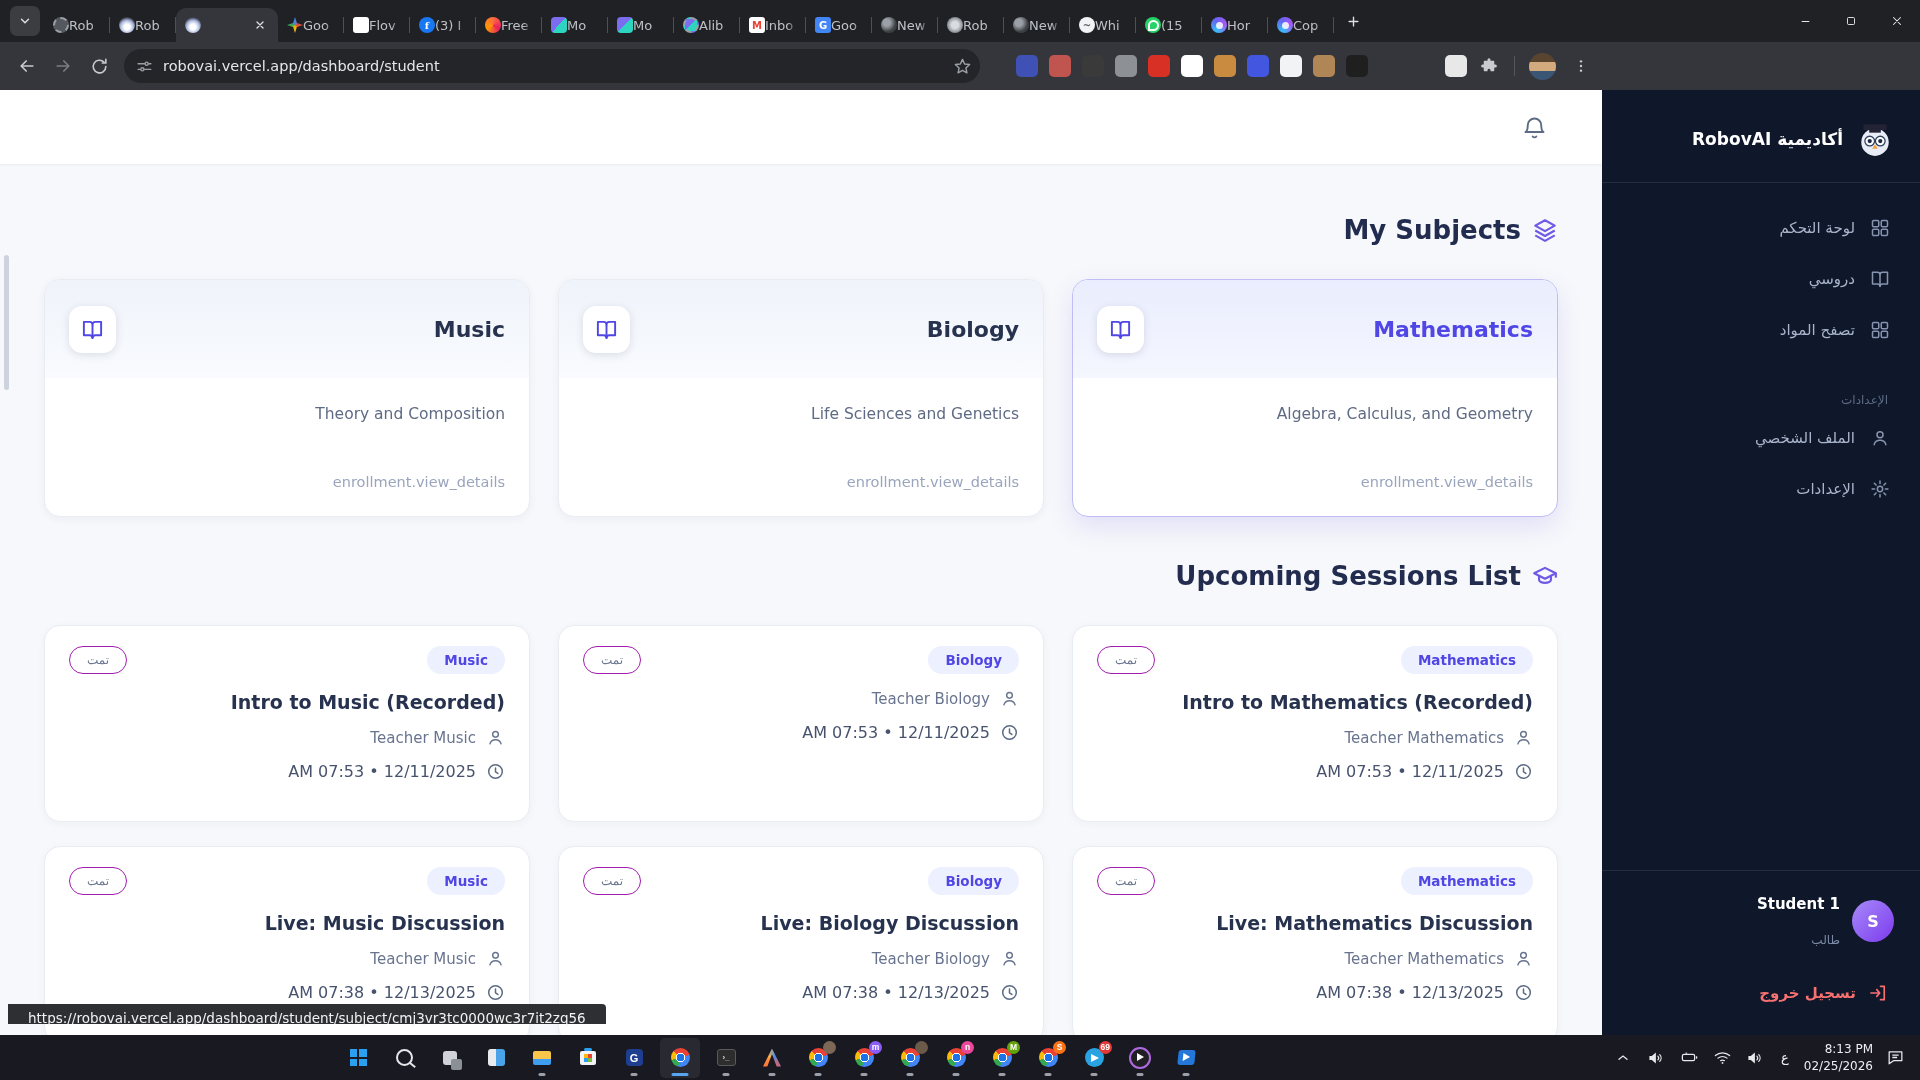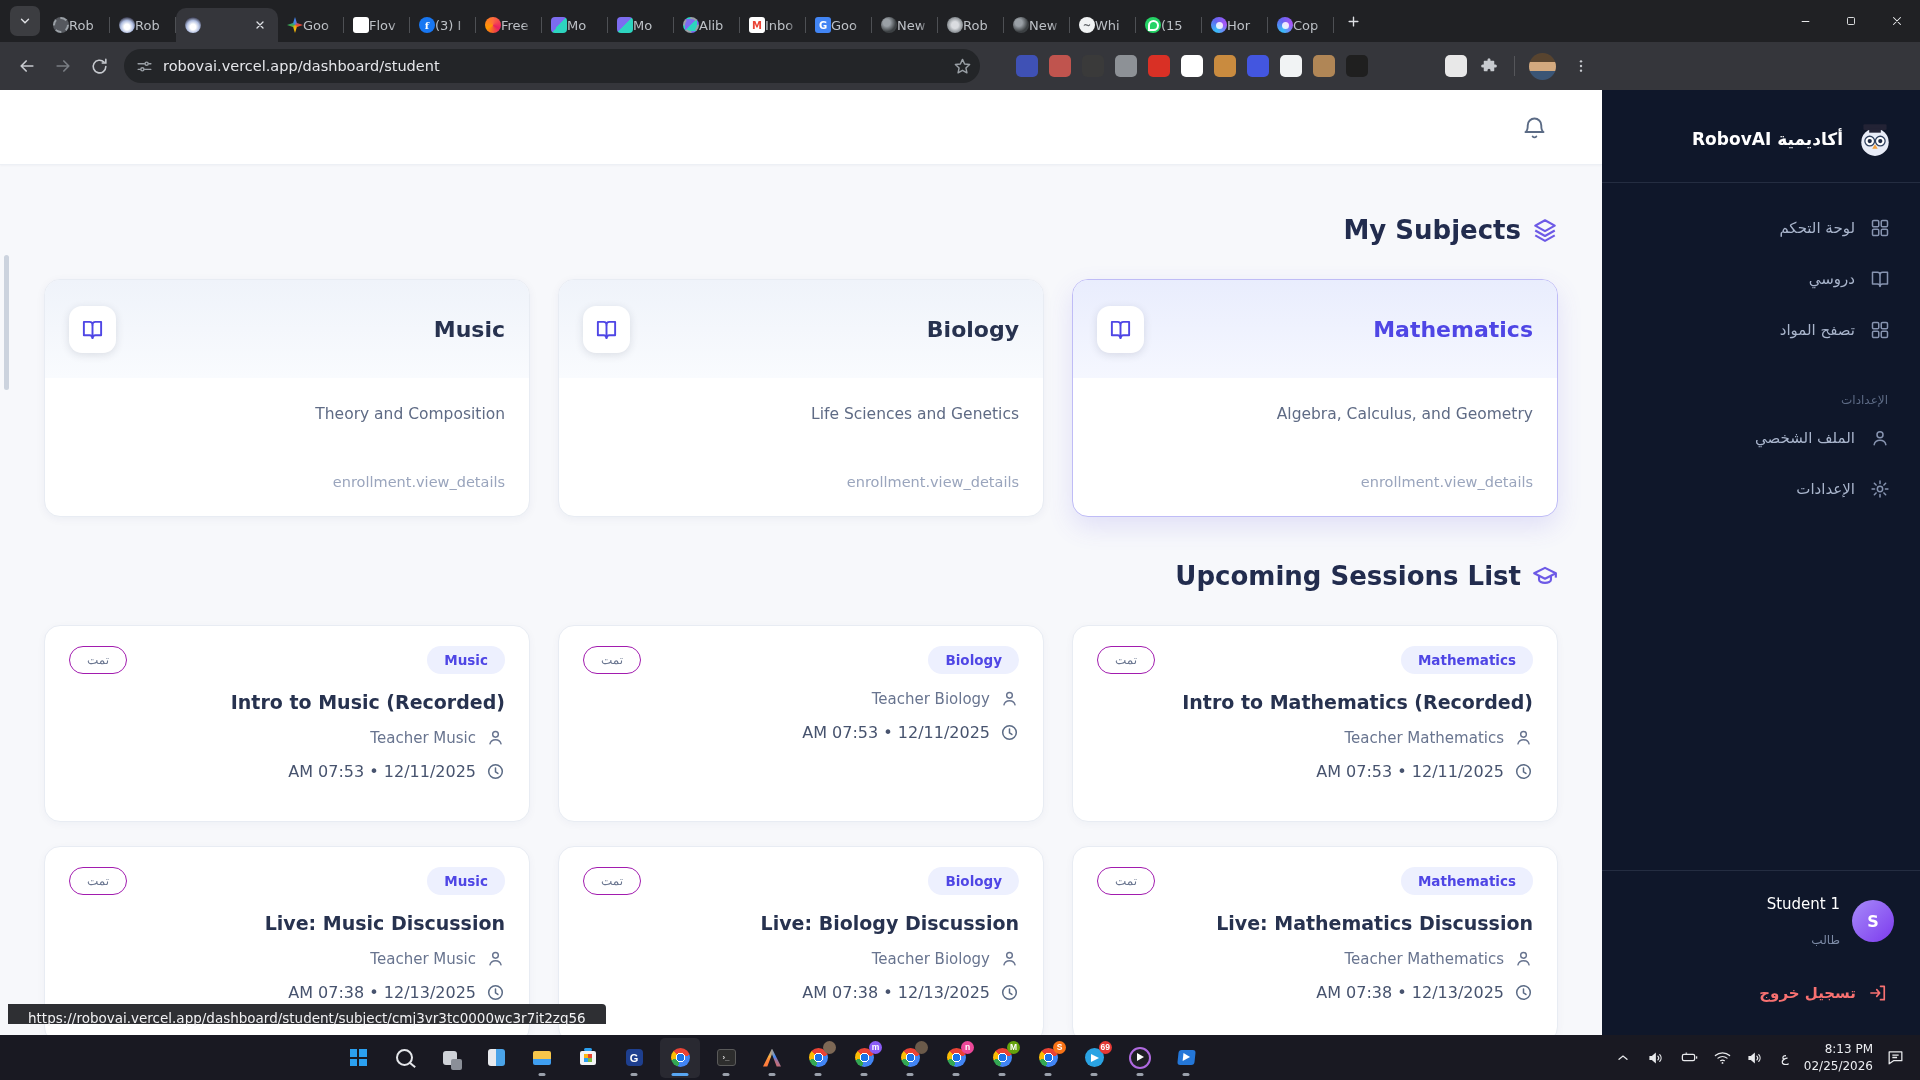--- a/index.html
+++ b/index.html
@@ -73,21 +73,21 @@
   .sb-divider{border-top:1px solid rgba(148,163,184,.16);}
   .sb-nav{padding:24px 16px 0;display:flex;flex-direction:column;gap:9px;}
   .sb-item{display:flex;align-items:center;gap:15px;padding:11px 14px;border-radius:10px;color:#a9b5cc;
     font-size:15px;cursor:pointer;}
   .sb-item svg{width:20px;height:20px;color:#8794b0;flex:none;}
   .sb-label{font-size:12px;color:#5d6b85;padding:42px 32px 2px;}
   .sb-bottom{margin-top:auto;border-top:1px solid rgba(148,163,184,.16);padding:24px 26px 0;}
   .user-row{display:flex;align-items:center;gap:12px;}
   .user-avatar{width:42px;height:42px;border-radius:50%;flex:none;display:grid;place-items:center;
     background:linear-gradient(135deg,#a78bfa,#7c3aed);color:#fff;font-weight:bold;font-size:16px;}
-  .user-name{color:#fff;font-weight:normal;font-size:15px;}
+  .user-name{color:#fff;font-weight:bold;font-size:15px;}
   .user-role{color:#7c8aa5;font-size:12px;margin-top:20px;}
   .logout-row{display:flex;align-items:center;gap:12px;color:#f87171;font-size:15px;font-weight:bold;
     padding:36px 6px 32px;cursor:pointer;}
 
   
   .content{flex:1;background:#f7f8fb;position:relative;overflow:hidden;}
   .topbar{height:74px;background:#fff;border-bottom:1px solid #edf0f5;display:flex;align-items:center;
     padding:0 48px;box-shadow:0 1px 2px rgba(20,30,60,.03);}
   .bell-btn{width:40px;height:40px;border:none;background:transparent;display:grid;place-items:center;}
   .scrollwrap{padding:50px 44px 0;height:871px;box-sizing:border-box;}

